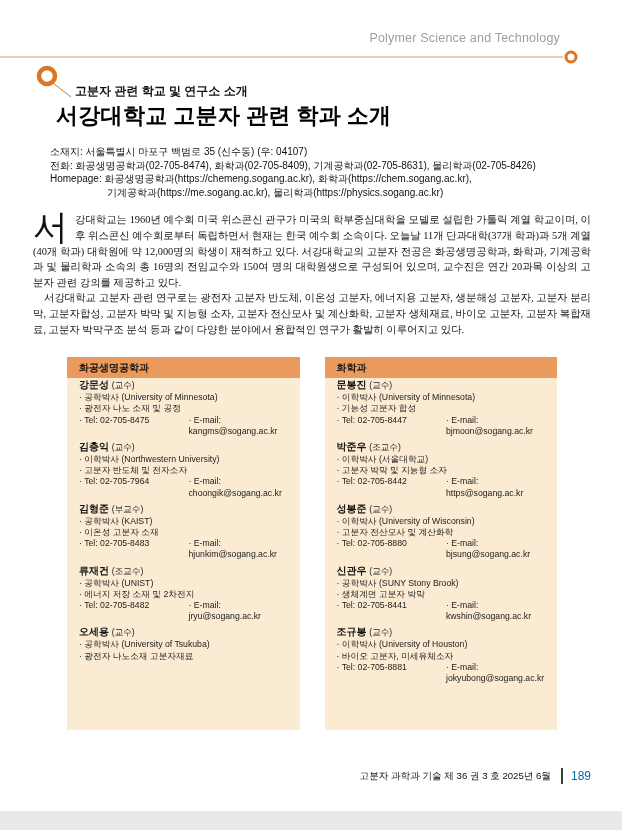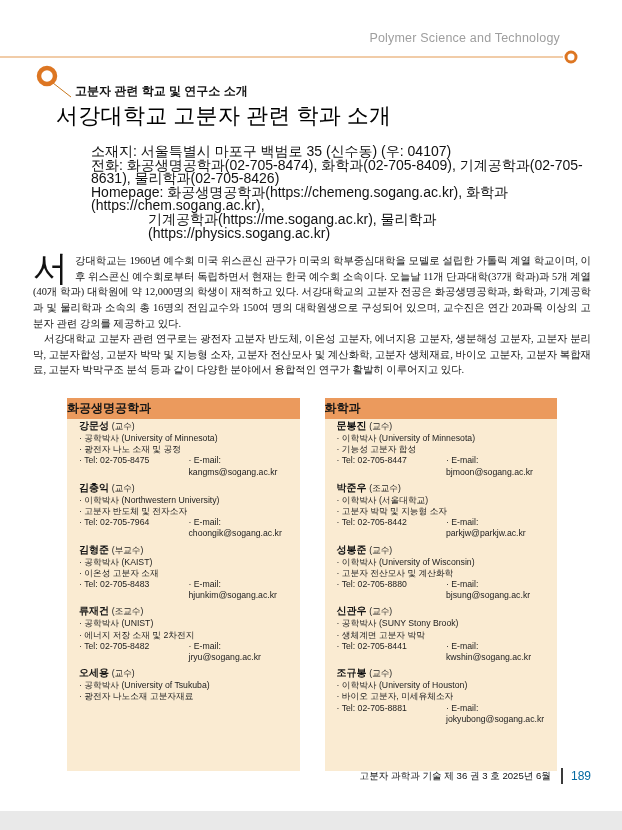--- a/index.html
+++ b/index.html
@@ -26,28 +26,28 @@
   
   .content { position: relative; padding-top: 85px; }
   .category {
     margin-left: 75px;
     font-size: 12px; font-weight: 700; color: #111;
     line-height: 12px;
   }
   .article-title {
     margin: 4px 0 0 56px;
     font-family: "Liberation Serif", serif;
-    font-size: 22px; font-weight: 400; color: #000;
+    font-size: 22px; font-weight: 700; color: #000;
     letter-spacing: 0.3px; line-height: 30px;
   }
 
   
   .contact {
-    margin: 14px 30px 0 91px;
-    font-size: 14px; line-height: 13.6px; color: #111;
+    margin: 14px 30px 0 50px;
+    font-size: 10px; line-height: 13.6px; color: #111;
   }
   .contact .indent { padding-left: 57px; }
 
   
   .intro {
     margin: 13px 31px 0 33px;
     font-family: "Liberation Serif", serif;
     font-size: 10.4px; line-height: 15.6px;
     text-align: justify; color: #111;
   }
@@ -67,21 +67,22 @@
   }
   .dept-box {
     flex: 1 1 0;
     display: flex; flex-direction: column;
     overflow: hidden;
   }
   .dept-header {
     background: #eb9a5d;
     height: 21px; flex: 0 0 21px;
     display: flex; align-items: center;
-    font-size: 12px; font-weight: 700; color: #161616;
+    padding-left: 12px;
+    font-size: 10px; font-weight: 700; color: #161616;
   }
   .dept-body {
     background: #faebd2;
     flex: 1 1 auto;
     padding: 0 10px 6px 12px;
   }
   .f-entry { margin-bottom: 3px; }
   .f-namerow { font-size: 10px; line-height: 13px; }
   .f-name { font-weight: 700; color: #141414; }
   .f-title { font-size: 8.6px; font-weight: 400; color: #222; }
@@ -222,21 +223,21 @@
 
   <div class="f-entry">
     <div class="f-namerow">
       <span class="f-name">박준우</span>
       <span class="f-title"> (조교수)</span>
     </div>
     <div class="f-line">· 이학박사 (서울대학교)</div>
     <div class="f-line">· 고분자 박막 및 지능형 소자</div>
     <div class="f-line f-contact">
       <span class="f-tel">· Tel: 02-705-8442</span>
-      <span class="f-email">· E-mail: parkjw@parkjw.ac.kr</span>
+      <span class="f-email">· E-mail: https@sogang.ac.kr</span>
     </div>
   </div>
 
   <div class="f-entry">
     <div class="f-namerow">
       <span class="f-name">성봉준</span>
       <span class="f-title"> (교수)</span>
     </div>
     <div class="f-line">· 이학박사 (University of Wisconsin)</div>
     <div class="f-line">· 고분자 전산모사 및 계산화학</div>

